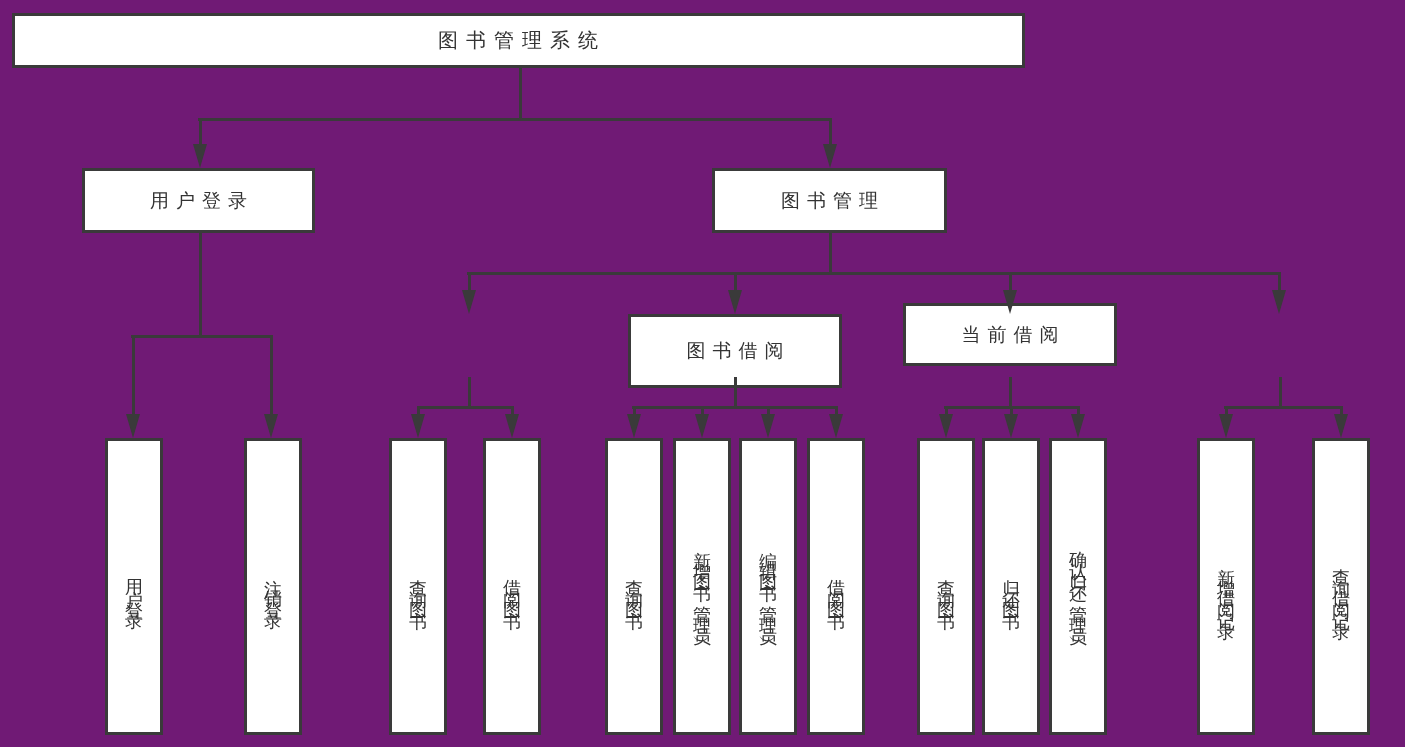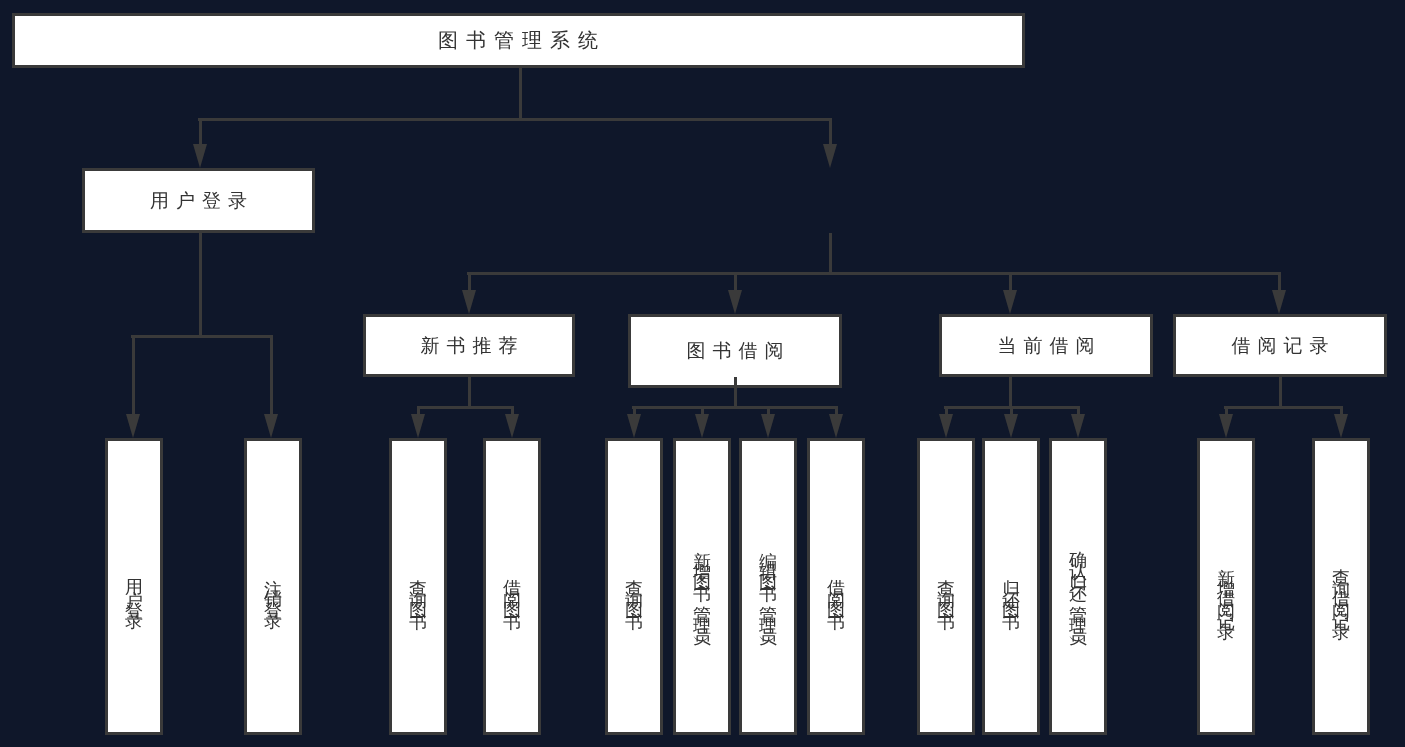--- a/index.html
+++ b/index.html
@@ -1,19 +1,19 @@
 <!DOCTYPE html>
 <html><head>
 <meta charset="utf-8">
 <style>
   html,body{margin:0;padding:0;background:#ffffff;}
   #canvas{
     position:relative;
     width:1405px;height:747px;
-    background:#0f172a;
+    background:#701a75;
     overflow:hidden;
     font-family:"DejaVu Sans","Liberation Sans",sans-serif;
   }
   .box{
     position:absolute;
     background:#ffffff;
     border:3px solid #3a3a3a;
     box-sizing:border-box;
     display:flex;align-items:center;justify-content:center;
     color:#333333;
@@ -49,25 +49,24 @@
   }
 </style>
 </head>
 <body>
 
 <div id="canvas">
 
   <div class="box" style="left:12px;top:13px;width:1013px;height:55px;font-size:20px;letter-spacing:8px;">图书管理系统</div>
 
   <div class="box" style="left:82px;top:168px;width:233px;height:65px;">用户登录</div>
+  <div class="box" style="left:712px;top:168px;width:235px;height:65px;">图书管理</div>
 
-  <div class="box" style="left:363px;top:314px;width:212px;height:63px;">新书推荐</div>
   <div class="box" style="left:628px;top:314px;width:214px;height:74px;">图书借阅</div>
-  <div class="box" style="left:903px;top:314px;width:214px;height:63px;margin-left:36px;">当前借阅</div>
-  <div class="box" style="left:1173px;top:314px;width:214px;height:63px;">借阅记录</div>
+  <div class="box" style="left:903px;top:303px;width:214px;height:63px;">当前借阅</div>
 
   <div class="box leaf" style="left:105px;top:438px;width:58px;height:297px;">用户登录</div>
   <div class="box leaf" style="left:244px;top:438px;width:58px;height:297px;">注销登录</div>
 
   <div class="box leaf" style="left:389px;top:438px;width:58px;height:297px;">查询图书</div>
   <div class="box leaf" style="left:483px;top:438px;width:58px;height:297px;">借阅图书</div>
 
   <div class="box leaf" style="left:605px;top:438px;width:58px;height:297px;">查询图书</div>
   <div class="box leaf" style="left:673px;top:438px;width:58px;height:297px;">新增图书（管理员）</div>
   <div class="box leaf" style="left:739px;top:438px;width:58px;height:297px;">编辑图书（管理员）</div>

